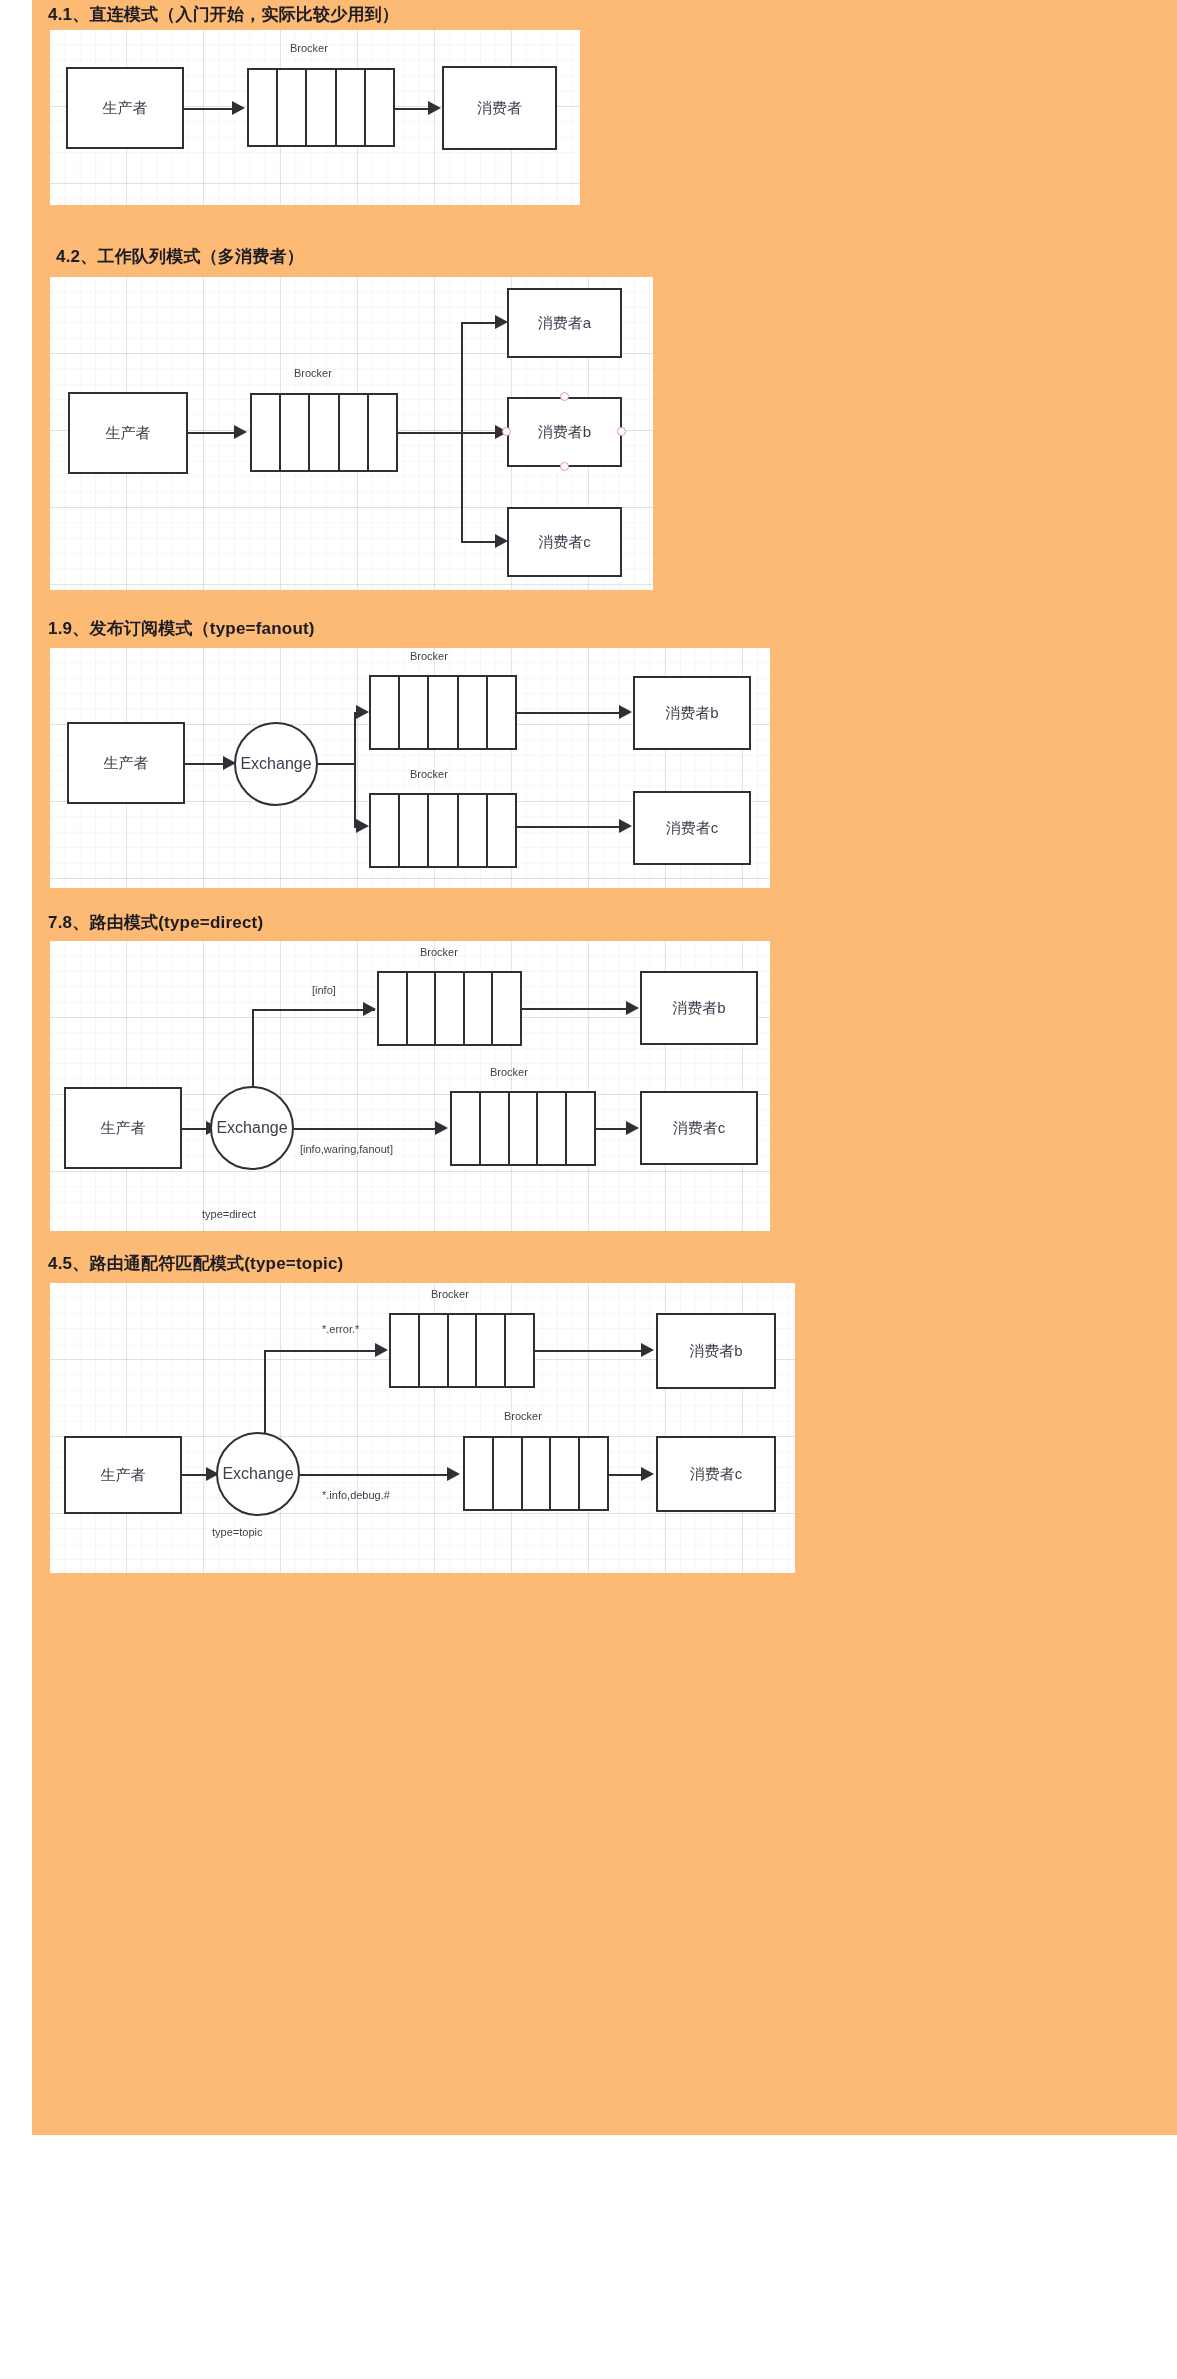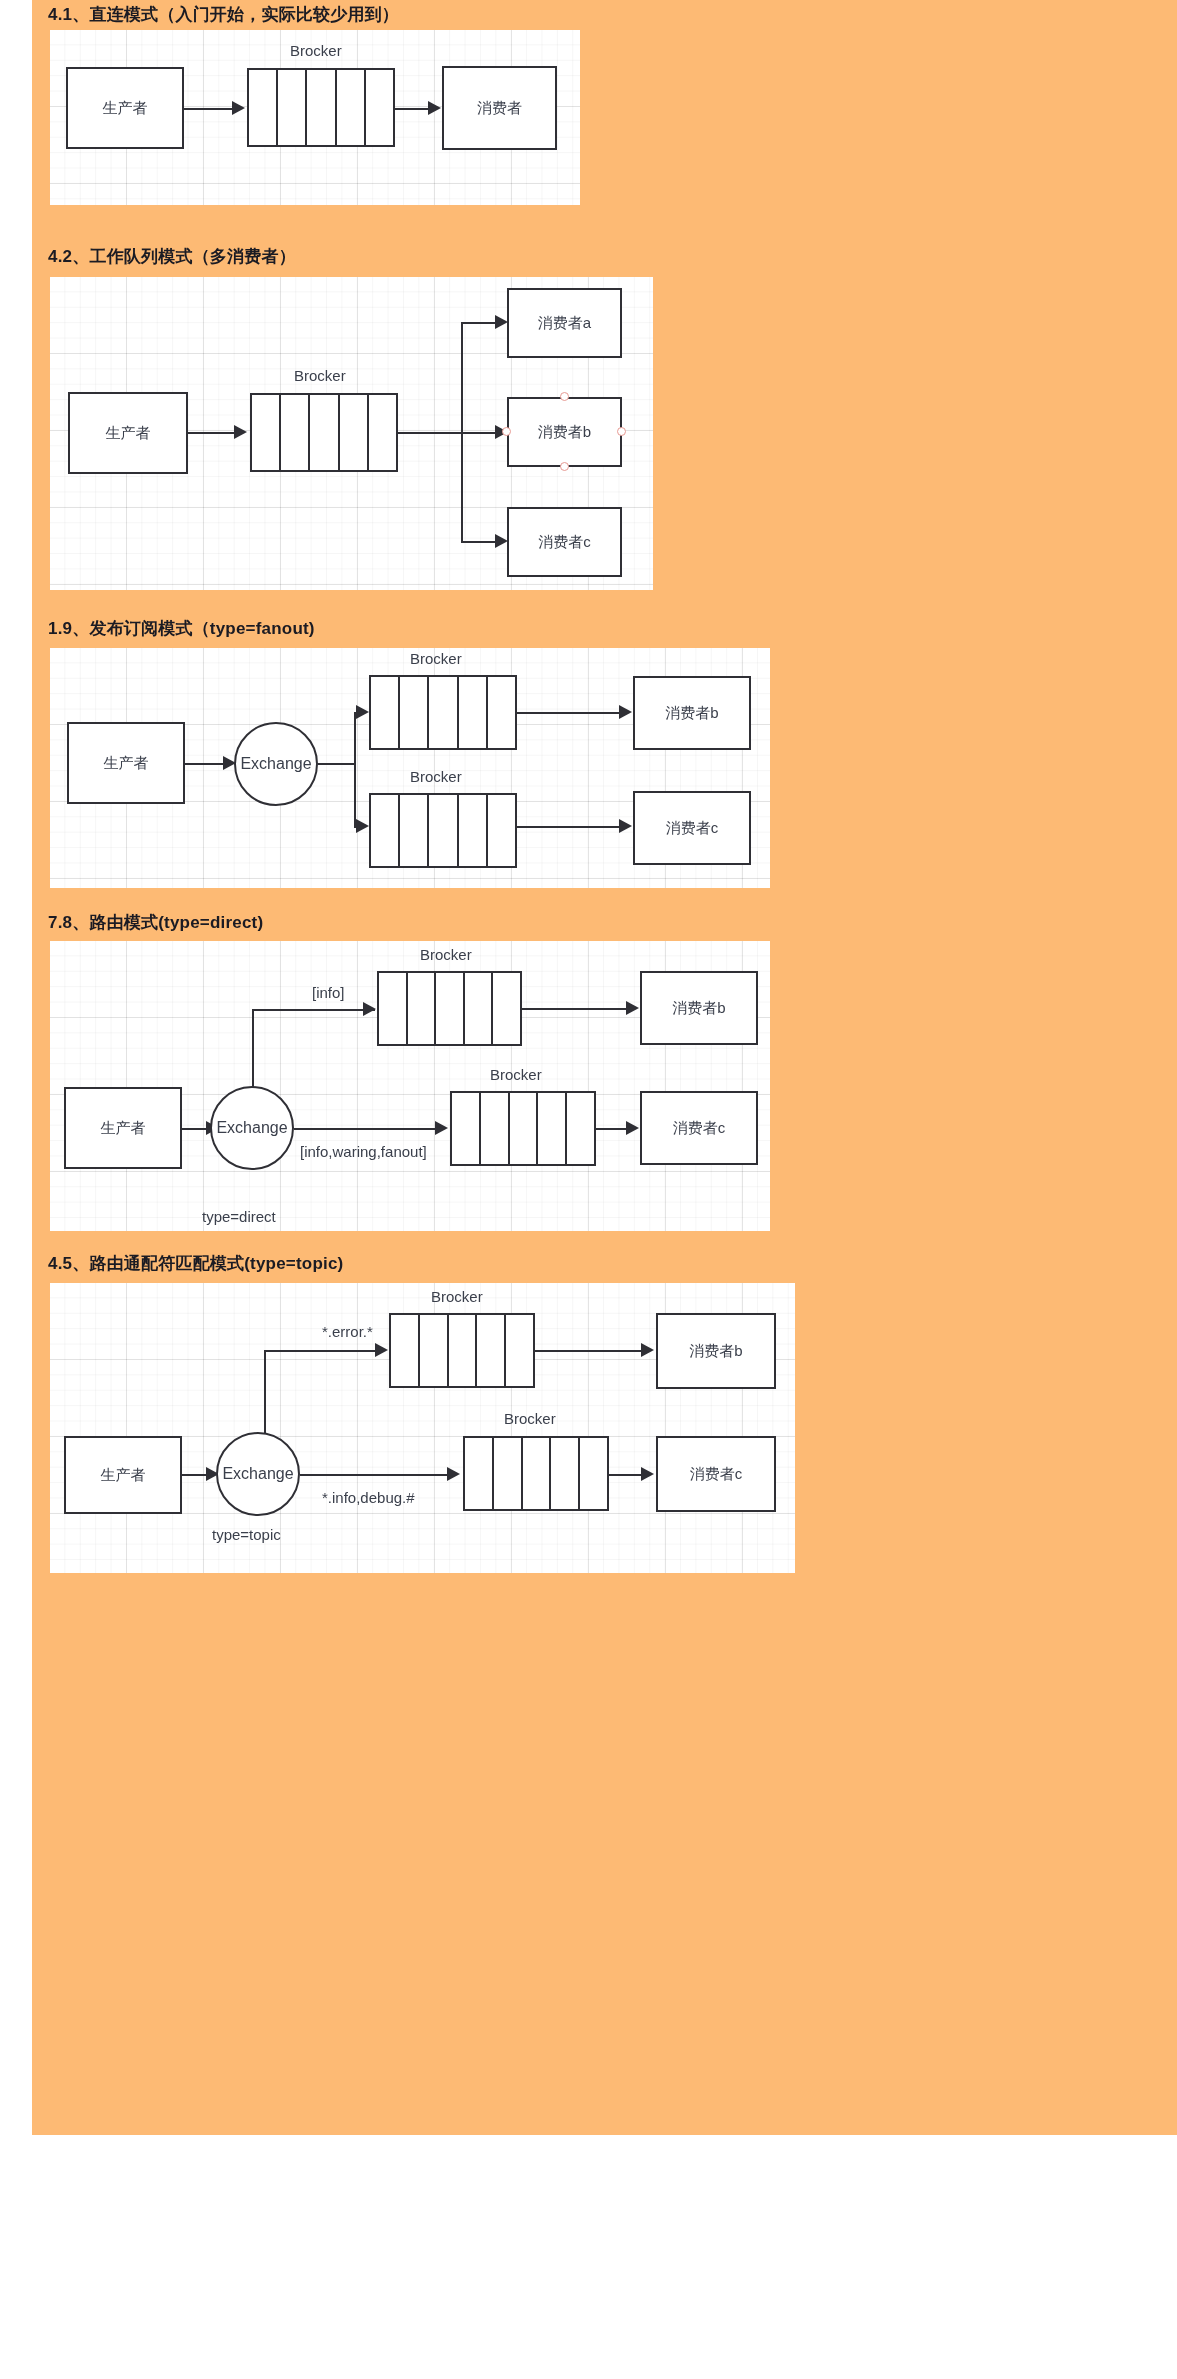--- a/index.html
+++ b/index.html
@@ -69,21 +69,21 @@
     display:flex;
     align-items:center;
     justify-content:center;
     font-size:16px;
     color:#3a3f4b;
     white-space:nowrap;
   }
 
   .lbl{
     position:absolute;
-    font-size:15px;
+    font-size:11px;
     color:#3a3f4b;
     white-space:nowrap;
   }
 
   .hline{position:absolute;height:0;border-top:2.5px solid #2f2f35;}
   .vline{position:absolute;width:0;border-left:2.5px solid #2f2f35;}
 
   .arrowhead{
     position:absolute;
     width:0;height:0;
@@ -127,21 +127,21 @@
     <div class="cell"></div>
   </div>
 
   <div class="hline" style="left:363px;top:108px;width:33px;"></div>
   <div class="arrowhead" style="left:396px;top:101px;"></div>
 
   <div class="node" style="left:410px;top:66px;width:115px;height:84px;">
     <span>消费者</span>
   </div>
 
-  <div class="heading" style="left:16px;top:245px;">4.2、工作队列模式（多消费者）</div>
+  <div class="heading" style="left:24px;top:245px;">4.2、工作队列模式（多消费者）</div>
 
   <div class="canvas" style="left:18px;top:277px;width:603px;height:313px;"></div>
 
   <div class="lbl" style="left:262px;top:367px;">Brocker</div>
 
   <div class="node" style="left:36px;top:392px;width:120px;height:82px;">
     <span>生产者</span>
   </div>
 
   <div class="hline" style="left:156px;top:432px;width:46px;"></div>

